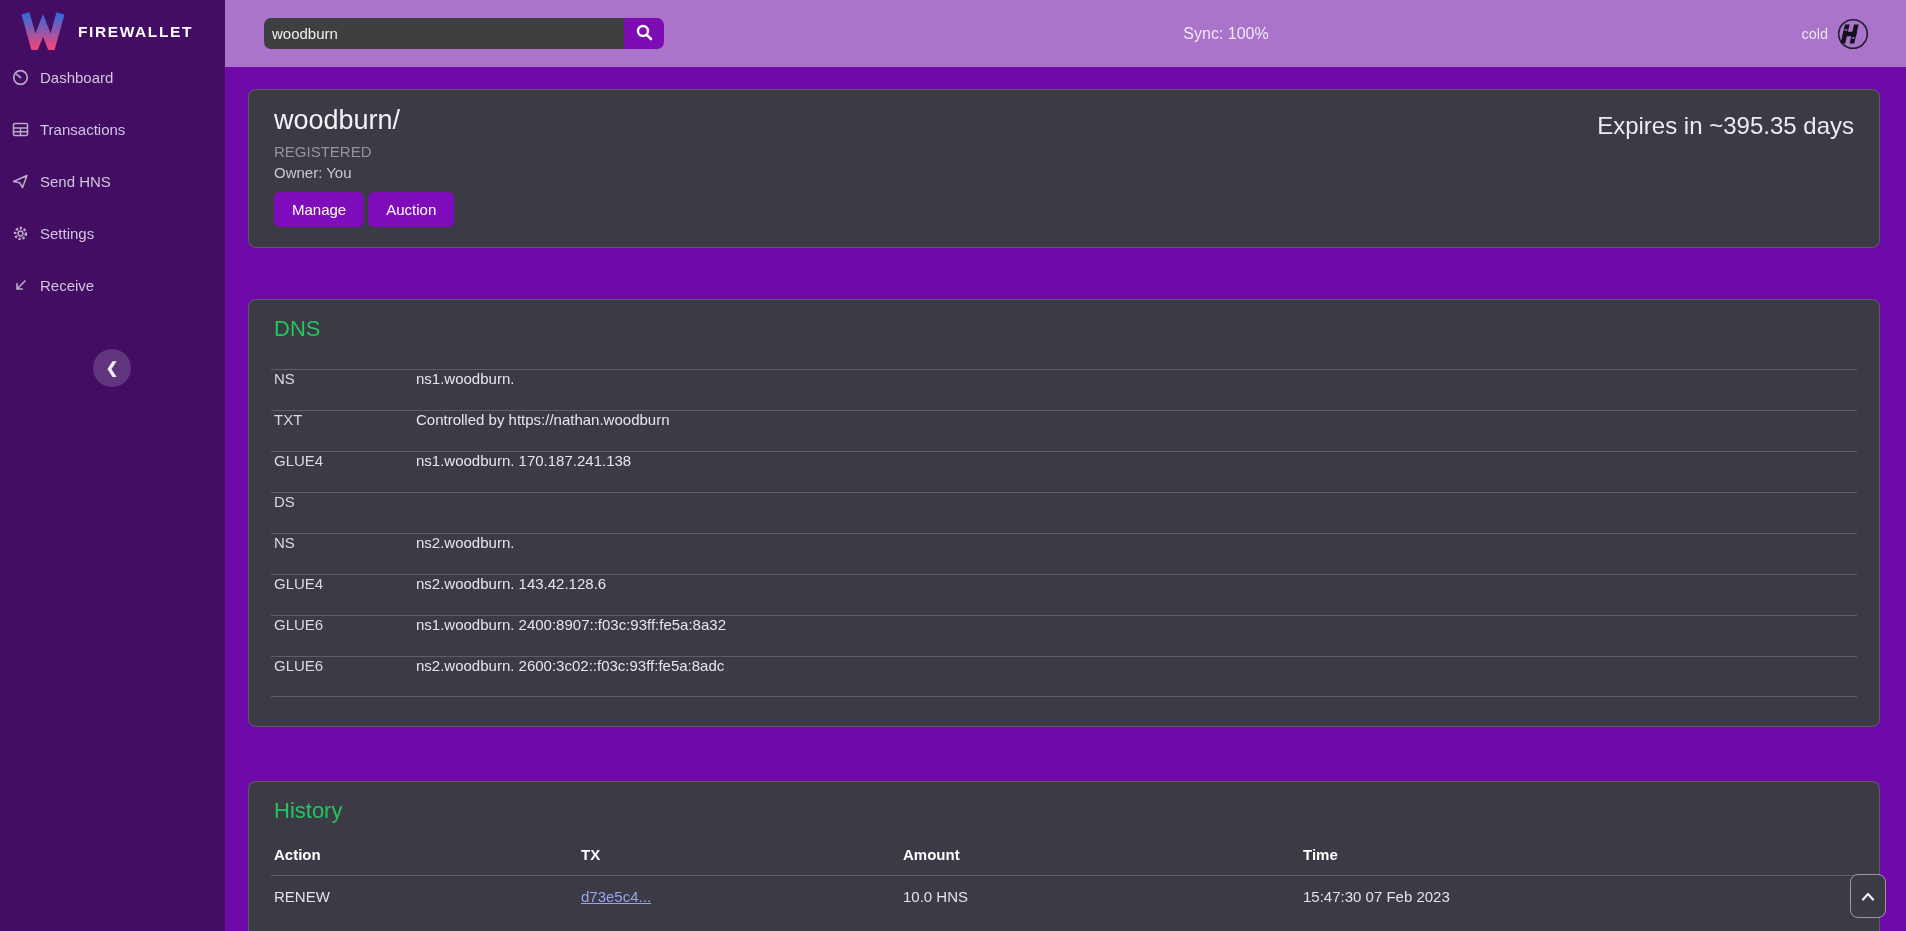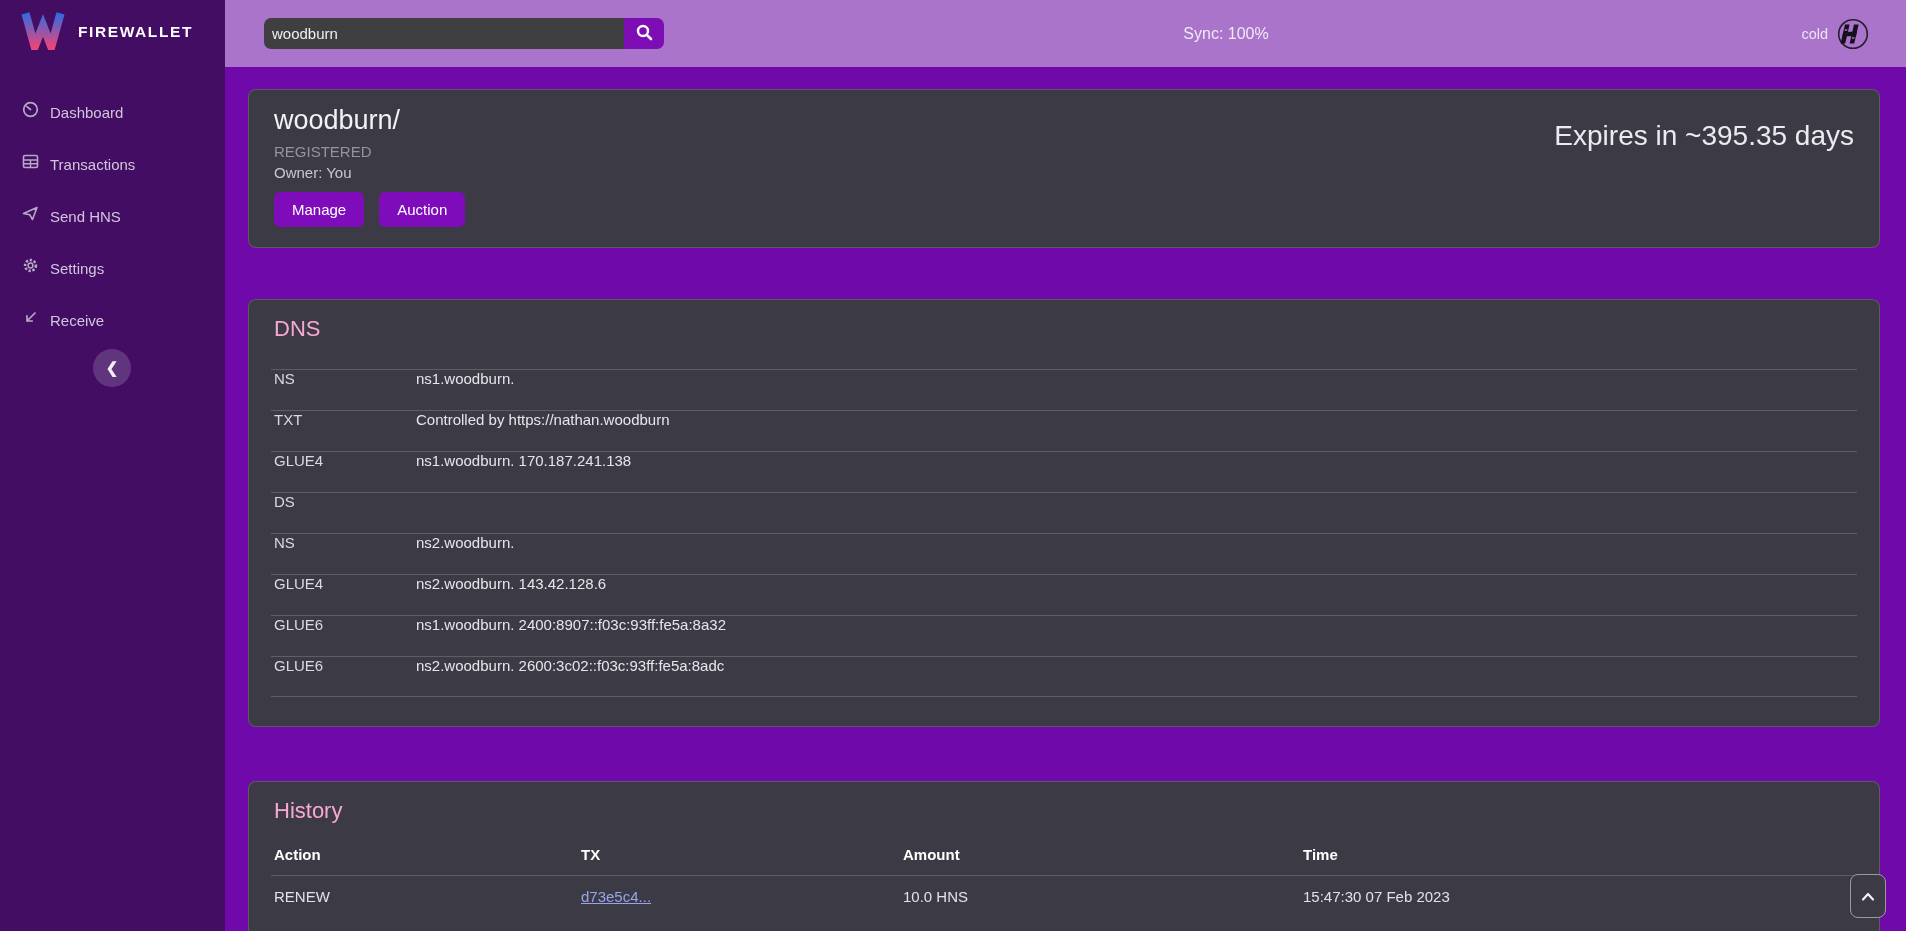--- a/index.html
+++ b/index.html
@@ -4,21 +4,21 @@
 <style>
   * { margin:0; padding:0; box-sizing:border-box; }
   body { font-family:"Liberation Sans", sans-serif; background:#2a0440; }
   .canvas { position:relative; width:1906px; height:931px; overflow:hidden; background:#6f09a9; }
 
   
   .sidebar { position:absolute; left:0; top:0; width:225px; height:931px; background:#420d63; z-index:5; }
   .brand { position:absolute; left:20px; top:10px; display:flex; align-items:center; gap:12px; }
   .brand-name { color:#ffffff; font-weight:bold; font-size:15.5px; letter-spacing:1.6px; }
   .nav { position:absolute; left:0; top:69px; width:100%; }
-  .nav-item { height:52px; display:flex; align-items:flex-end; gap:11px; padding-left:22px; cursor:pointer; color:#d2c6de; font-size:15px; }
+  .nav-item { height:52px; display:flex; align-items:flex-start; gap:11px; padding-left:12px; cursor:pointer; color:#d2c6de; font-size:15px; }
   .nav-item svg { flex:0 0 auto; }
   .collapse-btn { position:absolute; left:93px; top:349px; width:38px; height:38px; border-radius:50%; background:rgba(255,255,255,0.17); display:flex; align-items:center; justify-content:center; cursor:pointer; }
   .collapse-btn span { color:#f2eef6; font-size:15px; font-weight:bold; line-height:1; transform:translateY(-1px); }
 
   
   .topbar { position:absolute; left:225px; top:0; width:1681px; height:67px; background:#a974ca; }
   .search-group { position:absolute; left:39px; top:18px; display:flex; }
   .search-input { width:360px; height:31px; background:#3f3f41; border:none; outline:none; border-radius:7px 0 0 7px; color:#efeff2; font-size:15px; padding:0 8px; font-family:"Liberation Sans", sans-serif; }
   .search-btn { width:40px; height:31px; background:#7d0cb5; border:none; border-radius:0 7px 7px 0; display:flex; align-items:center; justify-content:center; cursor:pointer; }
   .sync { position:absolute; left:1001px; top:0; height:67px; display:flex; align-items:center; transform:translateX(-50%); color:#f0e9f6; font-size:16px; }
@@ -29,25 +29,25 @@
   
   .main { position:absolute; left:225px; top:67px; width:1681px; height:864px; background:#6f09a9; }
   .card { position:absolute; left:23px; width:1632px; background:#3c3b45; border:1px solid rgba(255,255,255,0.16); border-radius:8px; }
   .card-domain { top:22px; height:159px; }
   .card-dns { top:232px; height:428px; }
   .card-history { top:714px; height:330px; }
 
   .domain-title { margin:15px 0 0 25px; color:#f2f1f4; font-size:27px; font-weight:400; }
   .domain-status { margin:7px 0 0 25px; color:#96939d; font-size:15px; }
   .domain-owner { margin:4px 0 0 25px; color:#c9c7cf; font-size:15px; }
-  .btn-row { margin:11px 0 0 25px; display:flex; gap:15px; }
+  .btn-row { margin:11px 0 0 25px; display:flex; gap:4px; }
   .btn { background:#7f0cba; color:#fff; border:none; border-radius:6px; height:35px; padding:0 18px; font-size:15px; cursor:pointer; font-family:"Liberation Sans", sans-serif; }
-  .expires { position:absolute; right:25px; top:30px; color:#eceaf0; font-size:28px; }
-
-  .card-title { margin:16px 0 0 25px; color:#f9a8d4; font-size:22px; font-weight:400; }
+  .expires { position:absolute; right:25px; top:22px; color:#eceaf0; font-size:24px; }
+
+  .card-title { margin:16px 0 0 25px; color:#22c55e; font-size:22px; font-weight:400; }
 
   .dns-table { position:absolute; left:22px; top:69px; width:1586px; }
   .dns-row { height:41px; display:flex; align-items:flex-start; border-top:1px solid #5e5d68; font-size:15px; }
   .dns-row:last-child { border-bottom:1px solid #5e5d68; }
   .dns-type { width:145px; padding-left:3px; color:#dbdae0; }
   .dns-value { color:#e6e5ea; }
 
   .hist-table { position:absolute; left:22px; top:52px; width:1586px; }
   .hist-row { height:41px; display:flex; align-items:center; font-size:15px; }
   .hist-row.header { font-weight:bold; color:#ffffff; }

